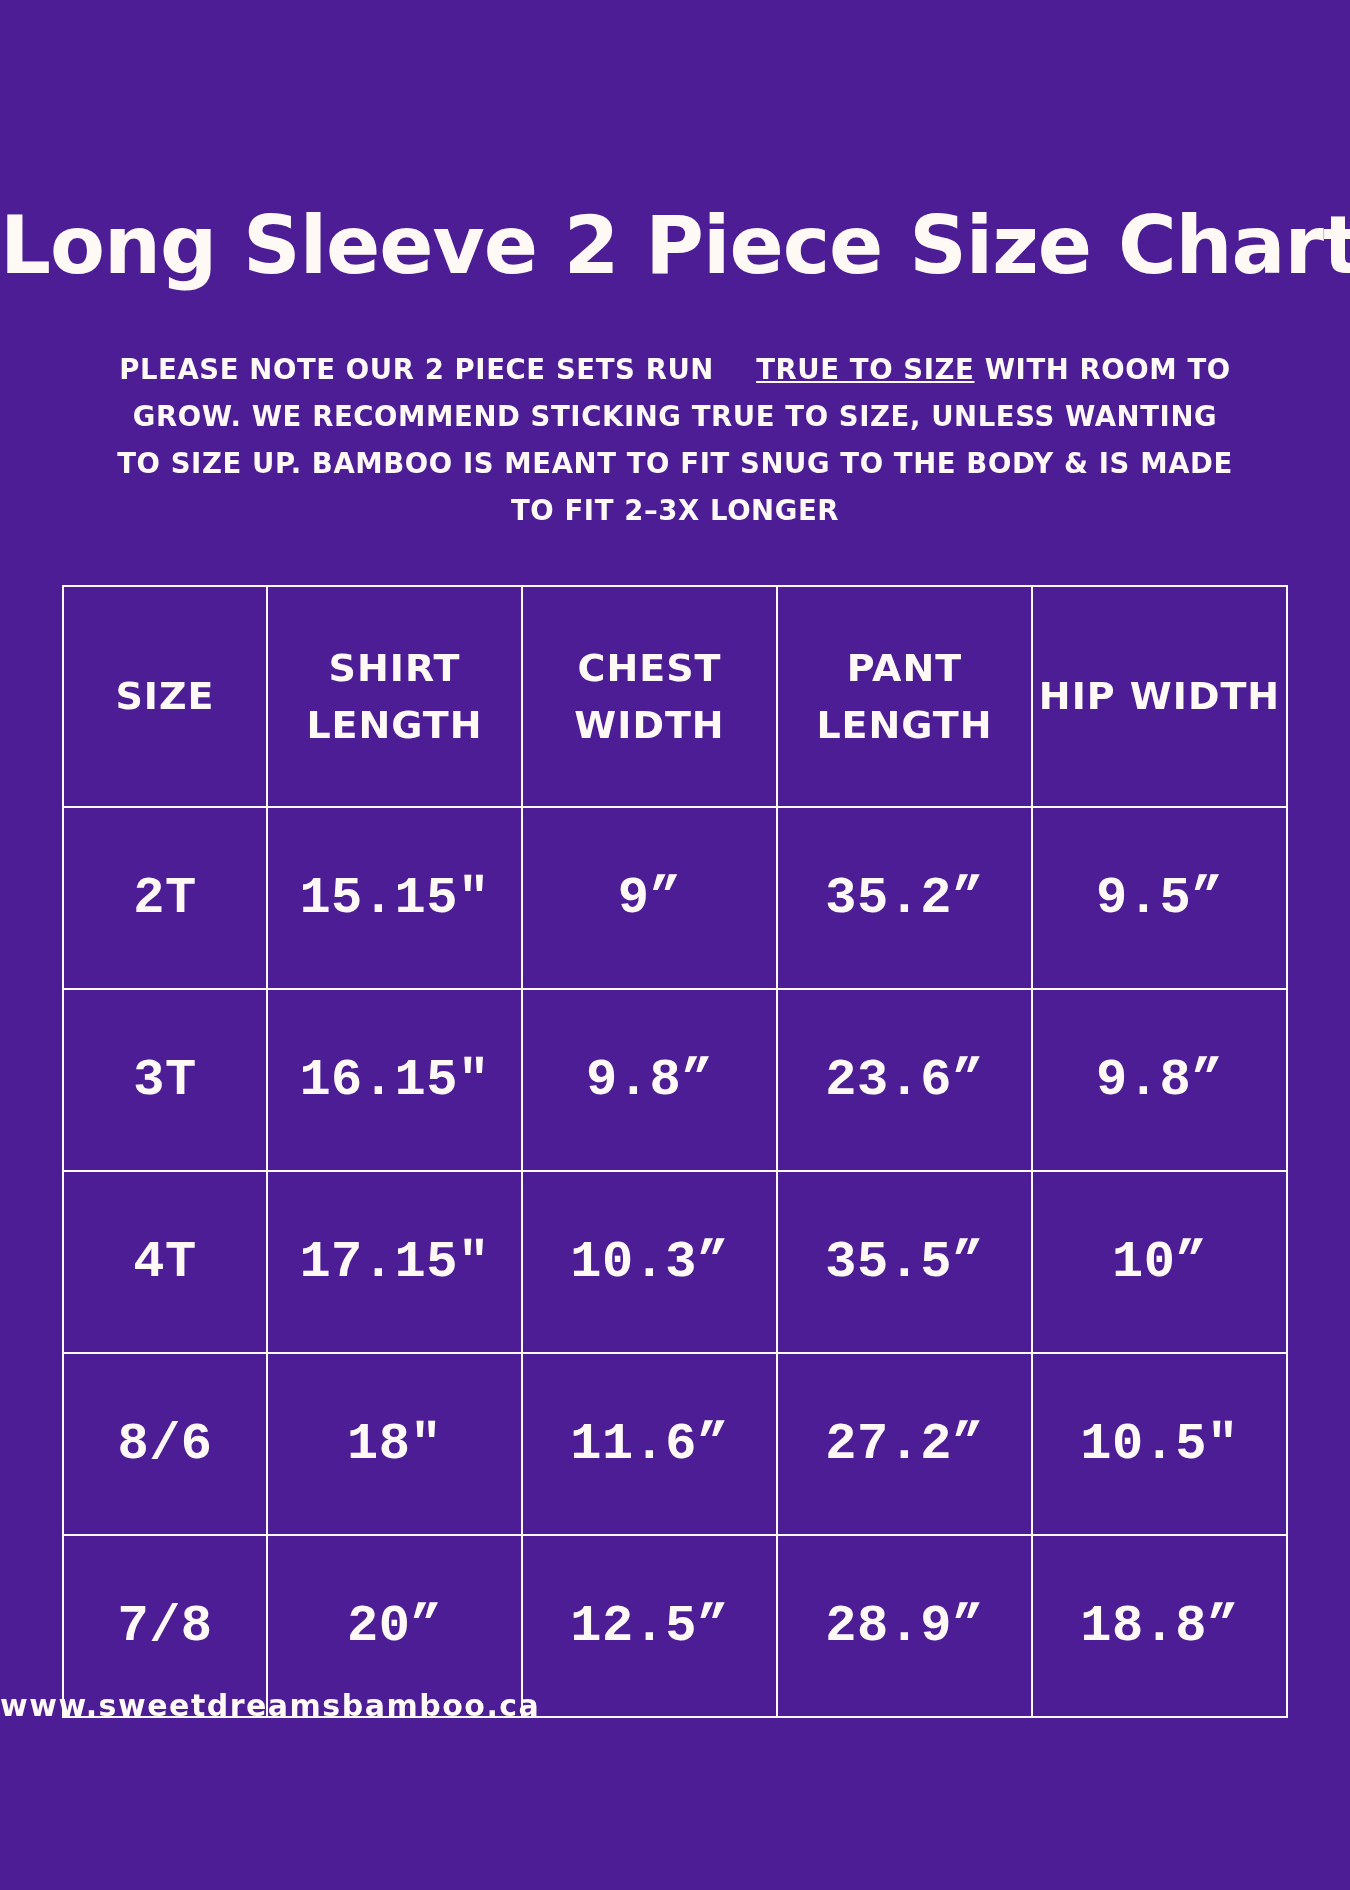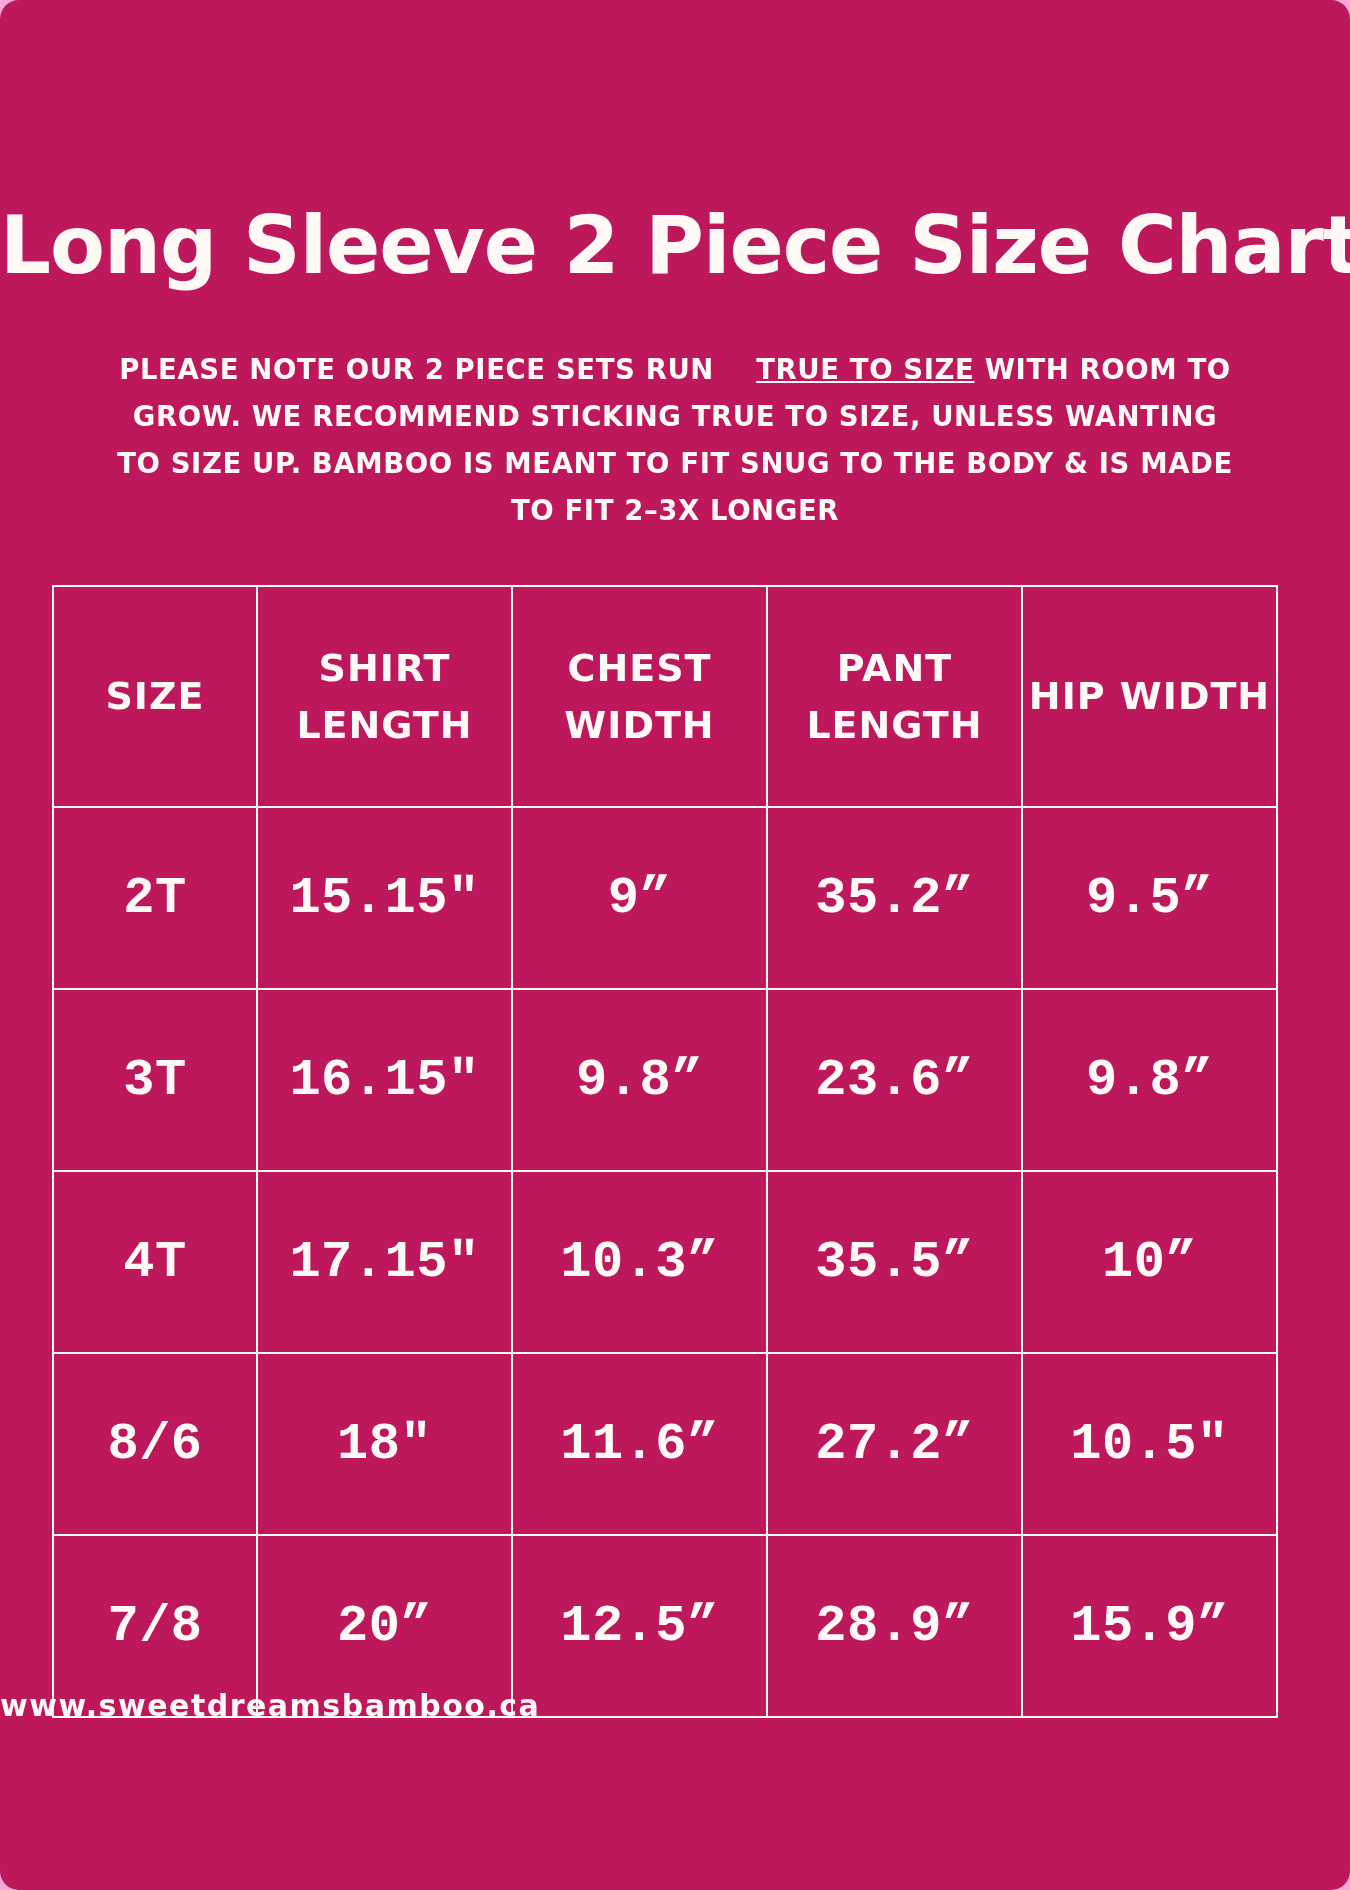--- a/index.html
+++ b/index.html
@@ -10,23 +10,22 @@
     width: 1350px;
     height: 1890px;
     background: #f9a8dc;
     font-family: "Liberation Sans", sans-serif;
     overflow: hidden;
   }
   .page {
     position: relative;
     width: 1350px;
     height: 1890px;
-    background: #be185d;
+    background: #4c1d95;
     box-sizing: border-box;
-    border-radius: 19px;
   }
 
   .title {
     position: absolute;
     top: 150px;
     left: 0;
     width: 1350px;
     text-align: center;
     color: #fff9f5;
     font-family: "DejaVu Sans", sans-serif;
@@ -52,21 +51,21 @@
     text-transform: uppercase;
   }
   .note .underline {
     text-decoration: underline;
     margin-left: 32px;
   }
 
   .table-wrap {
     position: absolute;
     top: 585px;
-    left: 52px;
+    left: 62px;
     width: 1178px;
   }
   table.size-chart {
     width: 1226px;
     border-collapse: collapse;
     table-layout: fixed;
   }
   table.size-chart td {
     border: 2px solid #fff9f5;
     color: #fff9f5;
@@ -152,21 +151,21 @@
           <td>18"</td>
           <td>11.6”</td>
           <td>27.2”</td>
           <td>10.5"</td>
         </tr>
         <tr>
           <td class="col-size">7/8</td>
           <td>20”</td>
           <td>12.5”</td>
           <td>28.9”</td>
-          <td>15.9”</td>
+          <td>18.8”</td>
         </tr>
       </tbody>
     </table>
   </div>
 
   <div class="footer">www.sweetdreamsbamboo.ca</div>
 
 </div>
 
 </body></html>

